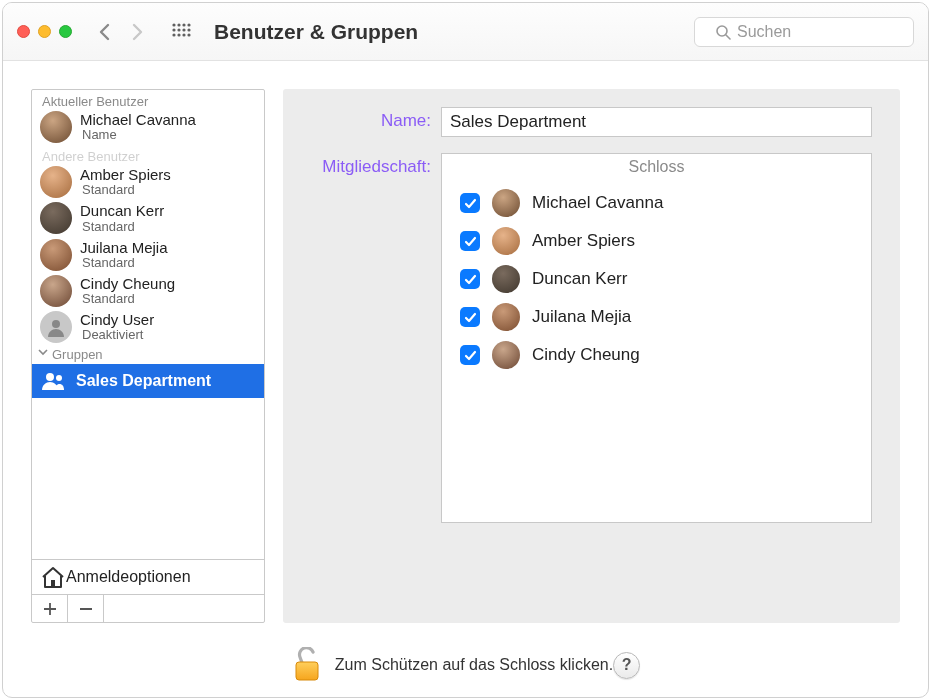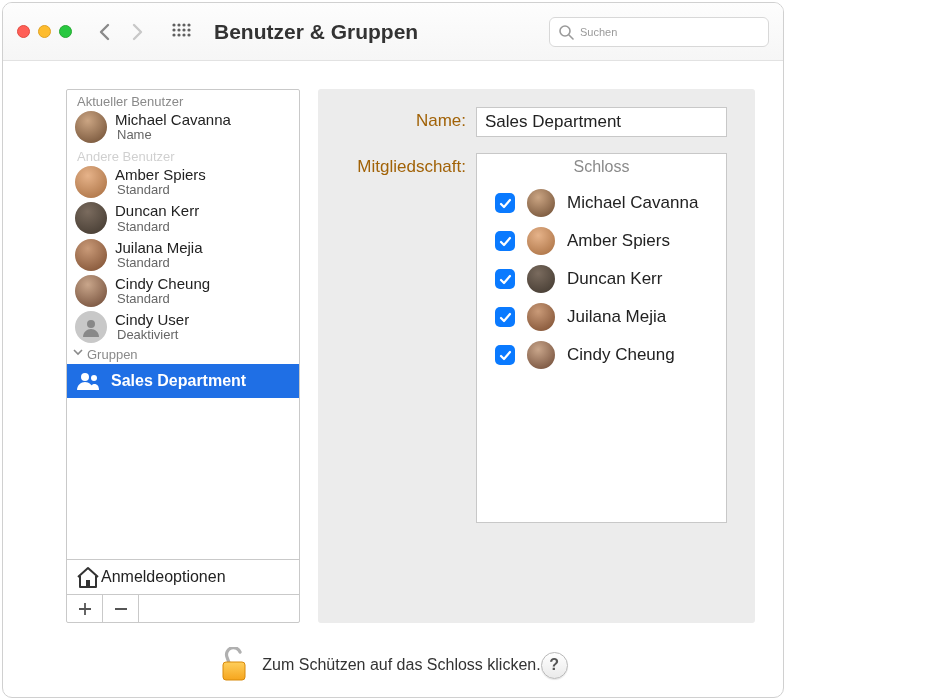--- a/index.html
+++ b/index.html
@@ -4,21 +4,21 @@
 <style>
   * { box-sizing: border-box; margin: 0; padding: 0; }
   body {
     font-family: -apple-system, "Helvetica Neue", Helvetica, Arial, sans-serif;
     background: #fff;
     width: 931px;
     height: 700px;
     overflow: hidden;
   }
   .window {
-    width: 782px;
+    width: 927px;
     height: 696px;
     margin: 2px;
     border: 1px solid #d0d0d0;
     border-radius: 10px;
     overflow: hidden;
     background: #fff;
     display: flex;
     flex-direction: column;
   }
   .titlebar {
@@ -33,35 +33,34 @@
   .tdot { width: 13px; height: 13px; border-radius: 50%; }
   .tdot.red { background: #ff5f57; border:1px solid #e24b41;}
   .tdot.y { background: #febc2e; border:1px solid #e0a223;}
   .tdot.g { background: #28c840; border:1px solid #27a933;}
   .navbtns { display: flex; gap: 2px; margin-right: 14px;}
   .navbtn { width: 30px; height: 30px; display:flex;align-items:center;justify-content:center; color:#888; }
   .gridbtn { width: 30px; height:30px; display:flex;align-items:center;justify-content:center; color:#606060; margin-right: 18px;}
   .title { font-size: 21px; font-weight: 600; color:#333; flex:1;}
   .search {
     width: 220px; height: 30px; border:1px solid #d8d8d8; border-radius: 6px;
-    display:flex; align-items:center; padding:0 8px; color:#9a9a9a; font-size:11px;
+    display:flex; align-items:center; padding:0 20px; color:#9a9a9a; font-size:16px;
     background:#fff;
   }
   .search svg { margin-right:6px; }
 
   .body { flex:1; display:flex; background:#fff; position:relative; padding: 28px 28px 10px 28px; gap: 18px;}
   
   .sidebar {
     width: 234px;
     border:1px solid #c9c9c9;
     border-radius: 2px;
     background:#fff;
     display:flex; flex-direction:column;
     overflow:hidden;
-    margin-left:35px;
   }
   .side-scroll { flex:1; overflow:hidden; }
   .section-hdr {
     font-size: 13px; color:#8a8a8a; padding: 4px 10px 0 10px;
   }
   .user-row {
     display:flex; align-items:center; padding: 2px 8px; gap:8px;
   }
   .avatar {
     width: 32px; height:32px; border-radius:50%; background:#bbb;
@@ -96,21 +95,21 @@
     width:36px;display:flex;align-items:center;justify-content:center;
     border-right:1px solid #c9c9c9;font-size:18px;color:#555;
   }
 
   .rightpane {
     flex:1; background:#ececec; border-radius:3px;
     padding: 18px 28px;
     display:flex; flex-direction:column;
   }
   .formrow { display:flex; align-items:flex-start; margin-bottom: 16px;}
-  .lbl { width:130px; text-align:right; font-size:17px; color:#a16207; padding-right:10px; padding-top:4px;}
+  .lbl { width:130px; text-align:right; font-size:17px; color:#8b5cf6; padding-right:10px; padding-top:4px;}
   .nameinput {
     flex:1; height:30px; background:#fff; border:1px solid #c8c8c8;
     font-size:17px; padding:2px 8px; color:#222;
   }
   .memberbox {
     flex:1; background:#fff; border:1px solid #c8c8c8; height: 370px;
     display:flex; flex-direction:column;
   }
   .memberhdr {
     text-align:center; color:#8a8a8a; font-size:16px; padding:4px 0 8px 0;

